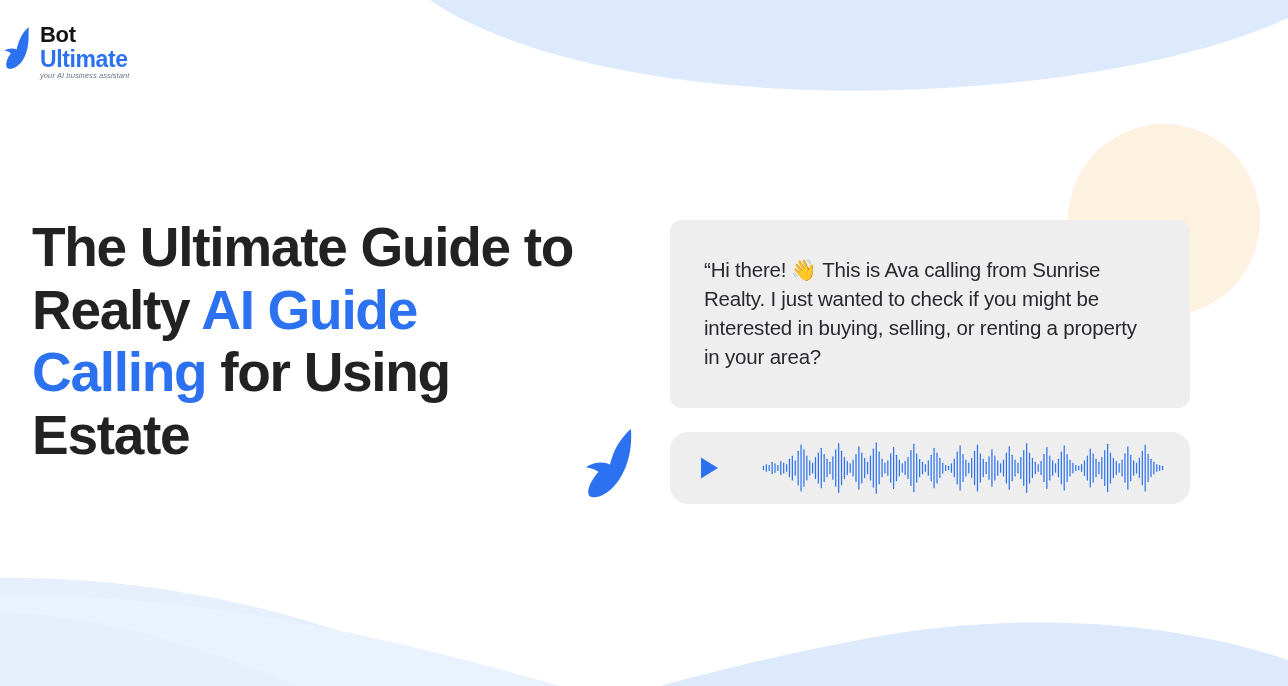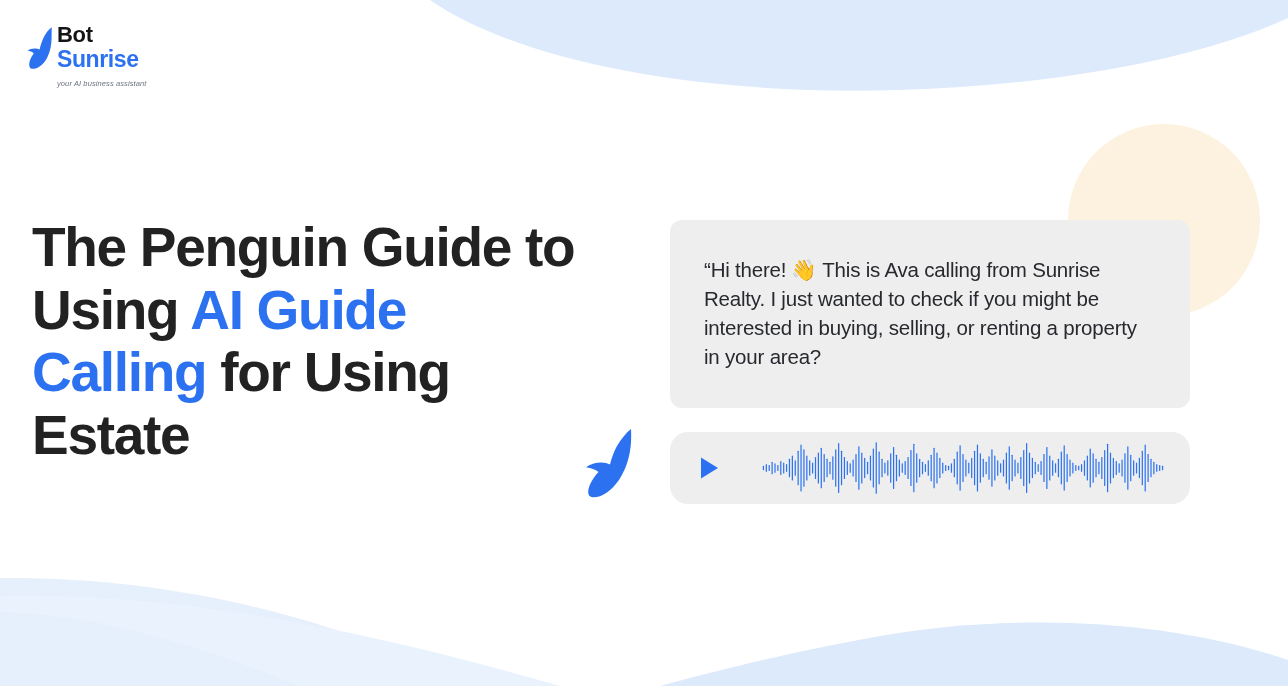--- a/index.html
+++ b/index.html
@@ -42,25 +42,26 @@
     width: 192px;
     height: 192px;
     border-radius: 50%;
     background: #fdf2e0;
     z-index: 0;
   }
 
   
   .logo {
     position: absolute;
-    left: 27px;
+    left: 4px;
     top: 24px;
     z-index: 5;
     display: flex;
     align-items: flex-start;
+    gap: 6px;
   }
   .logo-mark {
     width: 30px;
     height: 44px;
     flex: none;
     margin-top: 2px;
   }
   .logo-text { display: flex; flex-direction: column; line-height: 1; }
   .logo-bot {
     font-size: 22px;
@@ -75,21 +76,21 @@
     color: #2c72f0;
     letter-spacing: -0.4px;
     line-height: 1.05;
     margin-top: 1px;
   }
   .logo-tagline {
     font-size: 7.5px;
     font-style: italic;
     color: #6b7280;
     letter-spacing: 0.1px;
-    margin-top: 8px;
+    margin-top: 0;
     white-space: nowrap;
   }
 
   
   .headline {
     position: absolute;
     left: 32px;
     top: 216px;
     width: 560px;
     z-index: 4;
@@ -191,27 +192,27 @@
     <svg class="logo-mark" viewBox="0 0 30 44" xmlns="http://www.w3.org/2000/svg" aria-hidden="true">
       <path d="M24.8 1.2 C21.6 3.4 18.4 7.6 16.2 12.4 C14.6 15.9 13.4 19.8 12.6 23.6
                C11.2 23.0 9.4 22.6 7.4 22.6 C4.8 22.6 2.4 23.3 0.6 24.6
                C3.0 25.0 5.2 26.0 6.8 27.4 C5.0 29.6 3.6 32.2 2.8 34.8
                C1.9 37.8 2.0 40.4 3.2 42.0 C5.0 43.4 8.2 43.0 11.4 41.2
                C15.0 39.2 18.2 35.6 20.4 31.2 C23.2 25.6 24.6 18.6 24.6 11.2
                C24.6 7.2 24.7 3.8 24.8 1.2 Z" fill="#2c72f0"></path>
     </svg>
     <div class="logo-text">
       <span class="logo-bot">Bot</span>
-      <span class="logo-penguin">Sunrise</span>
+      <span class="logo-penguin">Ultimate</span>
       <span class="logo-tagline">your AI business assistant</span>
     </div>
   </div>
 
   <h1 class="headline">
-    <span>The Penguin Guide to Using </span><span class="accent">AI Guide Calling</span><span> for Using Estate</span>
+    <span>The Ultimate Guide to Realty </span><span class="accent">AI Guide Calling</span><span> for Using Estate</span>
   </h1>
 
   <svg class="mascot" viewBox="0 0 56 72" xmlns="http://www.w3.org/2000/svg" aria-hidden="true">
     <path d="M46 2 C41 6 36 12 32 19 C29 24.5 26.5 31 25 37.5
              C22.5 36.2 19.5 35.5 16 35.5 C10.5 35.5 5 37.2 1 40.2
              C6 40.8 10.5 42.4 13.5 45 C10 48.6 7 53 5 57.5
              C3 62.2 2.6 66.4 4.5 69 C7.6 71.4 13.6 70.4 19.5 67
              C26 63.2 32 56.8 36.5 48.8 C42 39.2 45.2 27.2 46 15.5
              C46.3 10 46.2 5.5 46 2 Z" fill="#2c72f0"></path>
   </svg>

